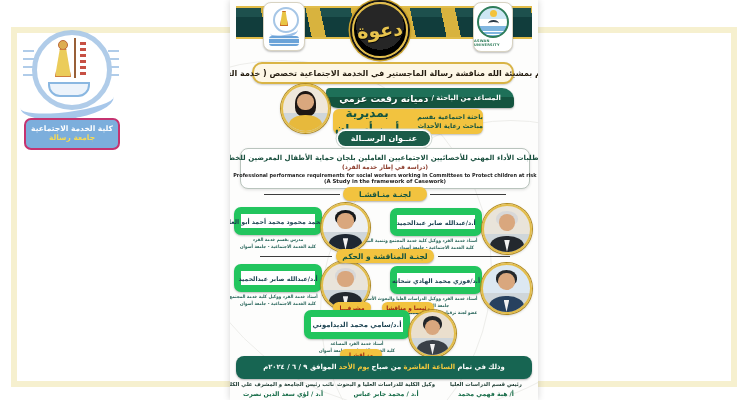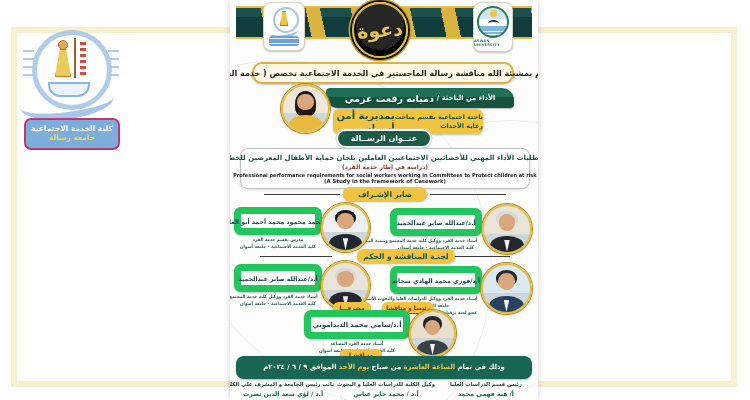--- a/index.html
+++ b/index.html
@@ -72,21 +72,21 @@
       font-size:8px;font-weight:bold;color:#241c10;white-space:nowrap;box-shadow:0 1px 2px rgba(0,0,0,.2);}
 
   .res-banner{position:absolute;left:96px;top:88px;width:188px;height:20px;border-radius:4px 12px 4px 12px;
       background:linear-gradient(180deg,#1e7058 0 45%,#14543f 45%);display:flex;align-items:center;justify-content:center;gap:3px;
       box-shadow:0 1px 2px rgba(0,0,0,.3);white-space:nowrap;}
   .res-banner .pfx{color:#fefefe;font-size:6.8px;font-weight:bold;}
   .res-banner .nm{color:#ffffff;font-size:9.5px;font-weight:bold;text-shadow:0 1px 1px rgba(0,0,0,.4);}
   .job-box{position:absolute;left:103px;top:109px;width:150px;height:25px;background:#f2c33f;border-radius:6px;
       display:flex;flex-direction:row;align-items:center;justify-content:center;line-height:1.3;
       color:#14543f;font-weight:bold;box-shadow:0 1px 2px rgba(0,0,0,.25);}
-  .job-box .j1{font-size:6.4px;} .job-box .j2{font-size:10px;}
+  .job-box .j1{font-size:6.4px;} .job-box .j2{font-size:12px;text-align:center;}
 
   .avatar{position:absolute;border-radius:50%;overflow:hidden;background:linear-gradient(180deg,var(--bg1) 0 60%,#cfd6da 60%);
       border:2px solid #e3bd4a;box-shadow:0 0 0 1px #b08a20,0 1px 3px rgba(0,0,0,.3);}
   .avatar .hair{position:absolute;top:10%;left:27%;width:46%;height:34%;background:var(--hair);border-radius:50% 50% 42% 42%;}
   .avatar .face{position:absolute;top:18%;left:32%;width:36%;height:36%;background:var(--skin);border-radius:48%;}
   .avatar .suit{position:absolute;bottom:-9%;left:13%;width:74%;height:44%;background:var(--suit);border-radius:48% 48% 0 0;}
   .avatar .shirt{position:absolute;bottom:0;left:44%;width:12%;height:26%;background:#f2f2f2;clip-path:polygon(0 0,100% 0,50% 100%);}
   .avatar{--bg1:#dfe7ec;--hair:#2a2a2a;--skin:#d9a77e;--suit:#2f3a4a;}
   .av-abdullah{--hair:#d8d8d8;--suit:#23282e;--bg1:#e9e4da;}
   .av-mohamed{--hair:#14181c;--suit:#1e2732;--bg1:#eef0f2;}
@@ -103,21 +103,21 @@
   .thesis-box{position:absolute;left:10px;top:148px;width:288px;height:39px;background:#fff;border:1px solid #b9c4bd;border-radius:8px;
       display:flex;flex-direction:column;align-items:center;justify-content:center;text-align:center;box-shadow:0 1px 3px rgba(0,0,0,.12);}
   .t-ar{font-size:7px;font-weight:bold;color:#194f3e;white-space:nowrap;}
   .t-sub{font-size:6px;font-weight:bold;color:#8b3a2a;margin-top:1px;}
   .t-en{direction:ltr;font-size:5.4px;font-weight:bold;color:#1c1c1c;white-space:nowrap;transform:scaleX(.92);margin-top:2px;}
   .t-en2{direction:ltr;font-size:5.4px;font-weight:bold;color:#1c1c1c;}
 
   .sec-pill{position:absolute;height:14px;background:#f2c33f;border-radius:8px;color:#14543f;font-size:7.5px;font-weight:bold;
       display:flex;align-items:center;justify-content:center;box-shadow:0 1px 2px rgba(0,0,0,.3);z-index:3;}
   .sec1{left:113px;top:187px;width:84px;}
-  .sec2{left:106px;top:249px;width:98px;margin-left:21px;}
+  .sec2{left:106px;top:249px;width:98px;}
   .sec-line{position:absolute;height:0;border-top:1px solid #3c3c3c;z-index:2;}
   .ln1a{left:34px;right:198px;top:194px;} .ln1b{left:200px;right:32px;top:194px;}
   .ln2a{left:30px;right:206px;top:256px;} .ln2b{left:208px;right:28px;top:256px;}
 
   .member{position:absolute;}
   .m-name{height:14px;border:7px solid #22c55e;border-radius:7px;background:#fff;display:flex;align-items:center;justify-content:center;
       font-size:6.2px;font-weight:bold;color:#173f4e;white-space:nowrap;box-shadow:0 1px 2px rgba(0,0,0,.25);}
   .m-desc{font-size:4.6px;font-weight:bold;color:#256358;text-align:center;white-space:nowrap;transform:scaleX(.9);transform-origin:center;margin-top:1.5px;line-height:1.25;}
   .m-photo{position:absolute;}
   .role-pill{position:absolute;height:11px;background:#f2c33f;border-radius:7px;color:#9c2613;font-size:5.8px;font-weight:bold;
@@ -198,21 +198,21 @@
         <div class="uni-sun"></div>
         <div class="uni-eye"></div>
         <div class="uni-wave"></div>
       </div>
       <div class="uni-name">ASWAN UNIVERSITY</div>
     </div>
 
     <div class="intro-pill">سيتم بمشيئة الله مناقشة رسالة الماجستير في الخدمة الاجتماعية تخصص ( خدمة الفرد )</div>
 
     <div class="res-banner">
-      <span class="pfx">الأداء من الباحثة /</span>
+      <span class="pfx">المساعد من الباحثة /</span>
       <span class="nm">دميانه رفعت عزمي</span>
     </div>
     <div class="avatar av-dem photo-res">
       <div class="hair"></div>
       <div class="face"></div>
       <div class="suit"></div>
     </div>
     <div class="job-box">
       <span class="j1">باحثة اجتماعية بقسم مباحث رعاية الأحداث</span>
       <span class="j2">بمديرية أمن أسوان</span>
@@ -221,21 +221,21 @@
     <div class="title-pill">عنــوان الرســالة</div>
     <div class="thesis-box">
       <div class="t-ar">متطلبات الأداء المهني للأخصائيين الاجتماعيين العاملين بلجان حماية الأطفال المعرضين للخطر</div>
       <div class="t-sub">(دراسة في إطار خدمة الفرد)</div>
       <div class="t-en">Professional performance requirements for social workers working in Committees to Protect children at risk</div>
       <div class="t-en2">(A Study in the framework of Casework)</div>
     </div>
 
     <div class="sec-line ln1a"></div>
     <div class="sec-line ln1b"></div>
-    <div class="sec-pill sec1">صابر الإشـراف</div>
+    <div class="sec-pill sec1">لجنـة منـاقشـا</div>
 
     <div class="member sup-m0">
       <div class="m-name">أ.د/عبدالله صابر عبدالحميد</div>
       <div class="m-desc">أستاذ خدمة الفرد ووكيل كلية خدمة المجتمع وتنمية البيئة</div>
       <div class="m-desc">كلية الخدمة الاجتماعية - جامعة أسوان</div>
       <div class="avatar av-abdullah m-photo">
         <div class="hair"></div>
         <div class="face"></div>
         <div class="suit"></div>
         <div class="shirt"></div>

